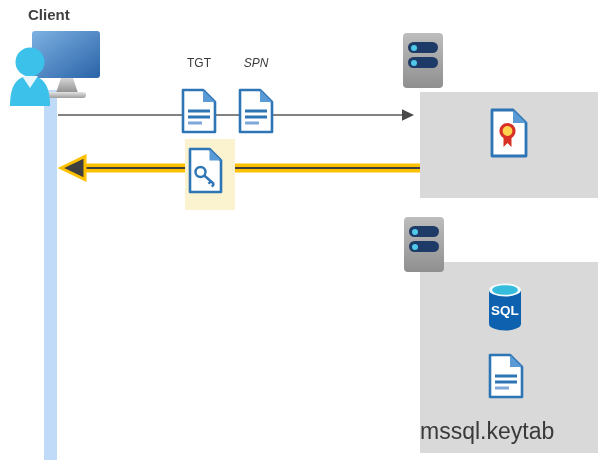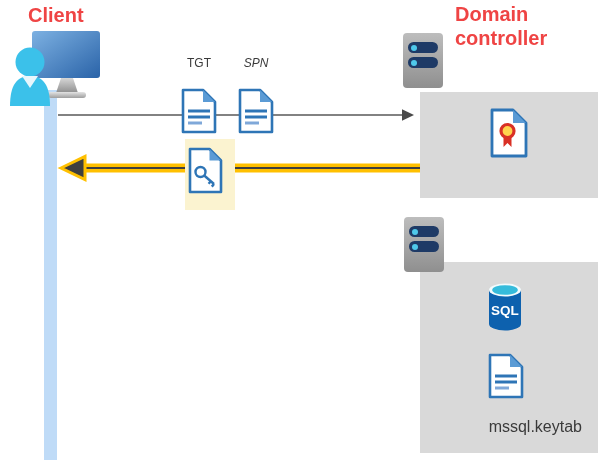--- a/index.html
+++ b/index.html
@@ -19,28 +19,28 @@
   .highlight{position:absolute;left:185px;top:139px;width:50px;height:71px;background:#FBF3D0;z-index:4;}
   
   .icon{position:absolute;z-index:5;}
   
   .server{width:40px;height:55px;border-radius:4px;background:linear-gradient(180deg,#BDBDBD 0%,#8F8F8F 100%);}
   .server .pill{position:absolute;left:5px;width:30px;height:11px;border-radius:5.5px;background:#1E3A66;}
   .server .pill.p1{top:9px;}
   .server .pill.p2{top:24px;}
   .server .pill .dot{position:absolute;left:3px;top:2.5px;width:6px;height:6px;border-radius:50%;background:#4FC8EA;}
   
-  .title{position:absolute;z-index:6;font-weight:bold;font-size:20px;color:#ef4444;line-height:24px;}
+  .title{position:absolute;z-index:6;font-weight:bold;font-size:15px;color:#404040;line-height:24px;}
   .t-client{left:28px;top:3px;}
   .t-dc{left:455px;top:2px;width:130px;}
   .t-linux{left:455px;top:227px;}
   .ticket-label{position:absolute;z-index:6;font-size:12px;color:#3A3A3A;text-align:center;width:40px;top:56px;}
   .l-tgt{left:179px;}
   .l-spn{left:236px;font-style:italic;}
-  .keytab{position:absolute;z-index:6;left:420px;top:418px;width:162px;text-align:right;font-size:16px;color:#3A3A3A;}
+  .keytab{position:absolute;z-index:6;left:420px;top:418px;width:162px;text-align:left;font-size:23px;color:#3A3A3A;}
 </style>
 </head>
 <body>
 
 <div class="canvas">
 
   <div class="zone dc"></div>
   <div class="zone linux"></div>
 
   <div class="lifeline"></div>
@@ -145,18 +145,17 @@
 
   <svg class="icon" style="left:488px;top:353px;" width="36" height="46" viewBox="0 0 36 46">
     <polygon points="2,2 22,2 34,14 34,44 2,44" fill="#fff" stroke="#2E75B6" stroke-width="2.6" stroke-linejoin="round"></polygon>
     <polygon points="22,2 22,14 34,14" fill="#5B9BD5"></polygon>
     <line x1="7" y1="23" x2="29" y2="23" stroke="#2E75B6" stroke-width="3"></line>
     <line x1="7" y1="29" x2="29" y2="29" stroke="#2E75B6" stroke-width="3"></line>
     <line x1="7" y1="35" x2="21" y2="35" stroke="#7FA8D9" stroke-width="3"></line>
   </svg>
 
   <div class="title t-client">Client</div>
-  <div class="title t-dc">Domain controller</div>
   <div class="ticket-label l-tgt">TGT</div>
   <div class="ticket-label l-spn">SPN</div>
   <div class="keytab">mssql.keytab</div>
 
 </div>
 
 </body></html>

